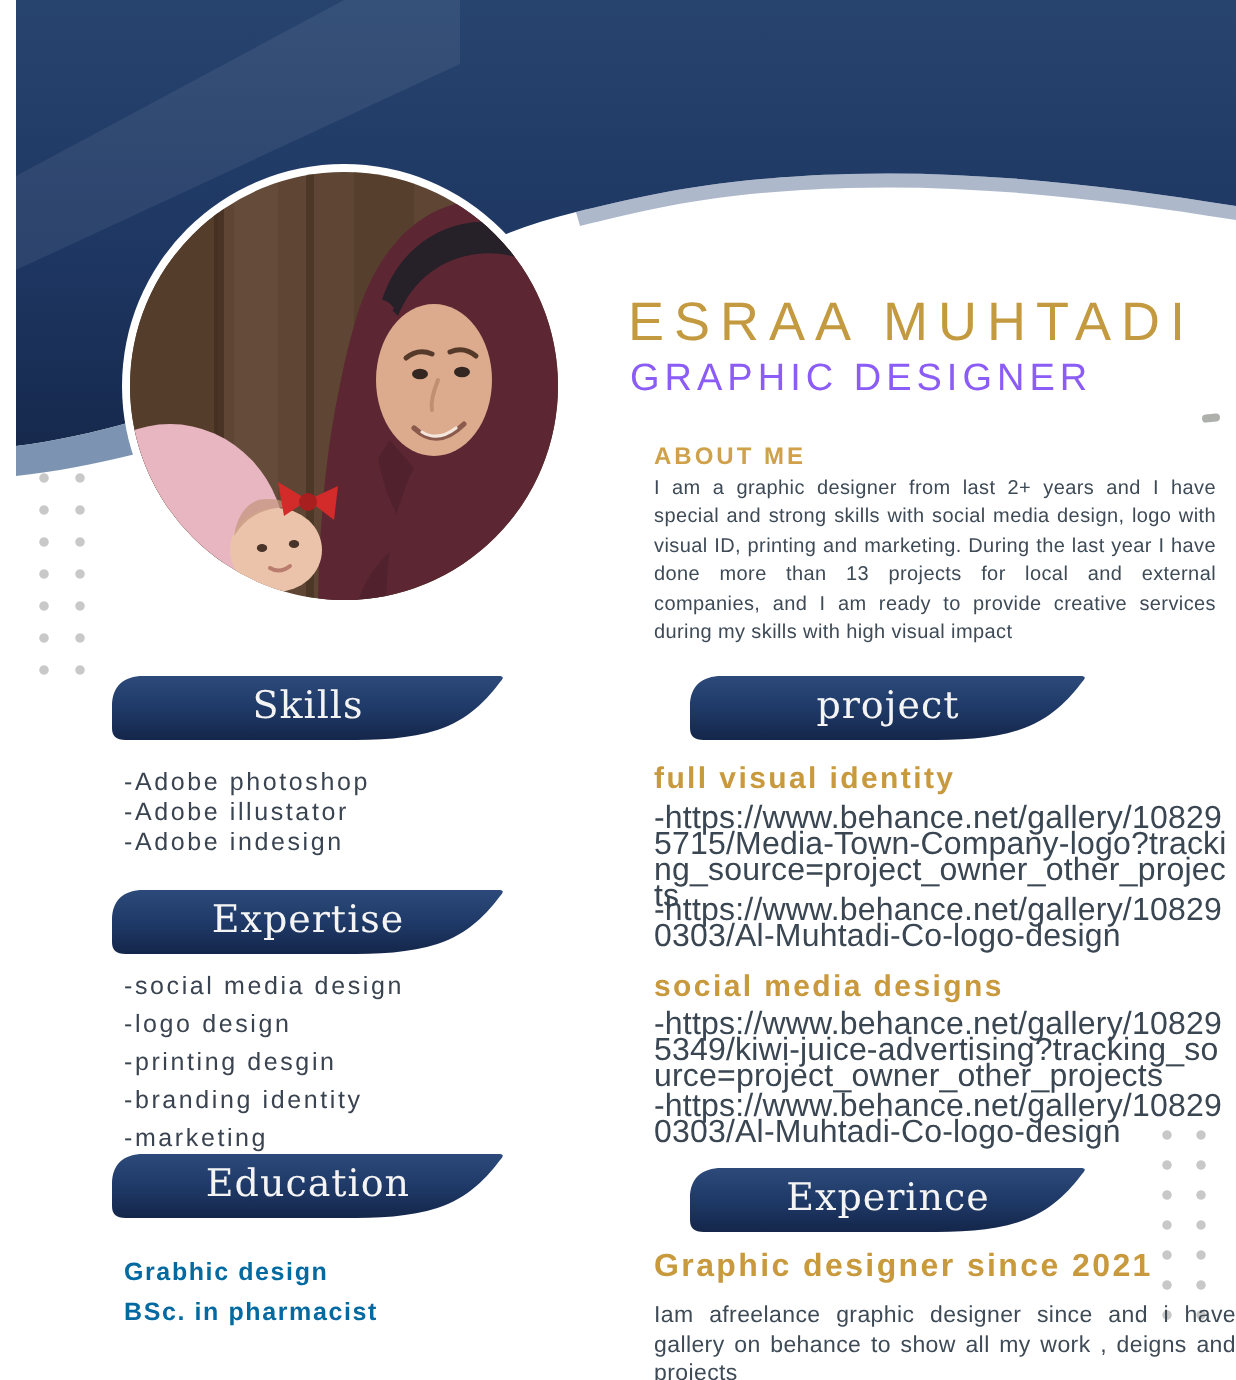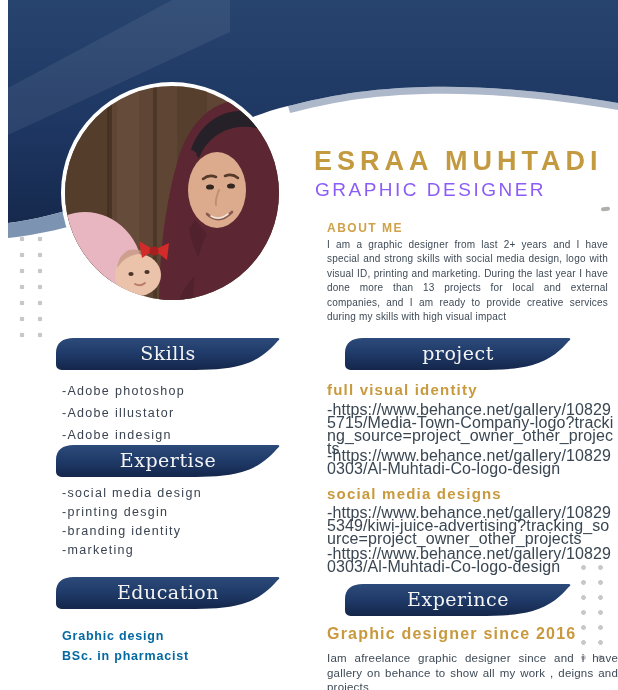--- a/index.html
+++ b/index.html
@@ -7,42 +7,42 @@
     position:relative;width:618px;height:690px;overflow:hidden;background:#ffffff;
     font-family:"Liberation Sans",sans-serif;
   }
   .hero{position:absolute;left:0;top:0;}
   .photo{position:absolute;left:57px;top:78px;}
   .dots{position:absolute;background-image:radial-gradient(circle,#c8c8c8 2.1px,rgba(200,200,200,0) 2.6px);}
   .dots-left{left:13px;top:231px;width:40px;height:112px;background-size:18px 16px;}
   .dots-right{left:575px;top:560px;width:38px;height:106px;background-size:17px 15px;}
   .dash{position:absolute;left:601px;top:207px;width:9px;height:4px;border-radius:2px;background:#6a6f66;opacity:.55;transform:rotate(-6deg);}
 
-  .name{position:absolute;left:314px;top:146px;margin:0;font-size:27px;font-weight:700;
+  .name{position:absolute;left:314px;top:146px;margin:0;font-size:27px;font-weight:400;
         letter-spacing:5px;color:#c49a40;white-space:nowrap;}
   .role{position:absolute;left:315px;top:179px;margin:0;font-size:19px;font-weight:400;
         letter-spacing:2.5px;color:#8b5cf6;white-space:nowrap;}
   .about-head{position:absolute;left:327px;top:221px;font-size:12px;font-weight:bold;
         letter-spacing:1.5px;color:#cfa14a;text-align:right;}
   .about-body{position:absolute;left:327px;top:238px;width:281px;margin:0;font-size:10px;
         line-height:14.4px;color:#3e4a56;text-align:justify;letter-spacing:.2px;}
 
-  .banner{position:absolute;height:32px;padding-left:28px;}
+  .banner{position:absolute;height:32px;}
   .banner svg{position:absolute;inset:0;width:100%;height:100%;}
   .banner-label{position:absolute;inset:0;display:flex;align-items:center;justify-content:center;
         font-family:"DejaVu Serif",serif;font-size:19px;color:#f4f4f4;letter-spacing:.5px;
         padding-bottom:2px;}
   .b-skills{left:56px;top:338px;width:196px;}
   .b-expertise{left:56px;top:445px;width:196px;}
   .b-education{left:56px;top:577px;width:196px;}
   .b-project{left:345px;top:338px;width:198px;text-align:right;}
   .b-experience{left:345px;top:584px;width:198px;text-align:center;}
 
   .list{position:absolute;display:flex;flex-direction:column;color:#3a4350;}
-  .l-skills{left:62px;top:384px;gap:8px;font-size:12.5px;letter-spacing:1.3px;justify-content:center;}
+  .l-skills{left:62px;top:384px;gap:1px;font-size:12.5px;letter-spacing:1.3px;justify-content:center;}
   .l-expertise{left:62px;top:486px;gap:5px;font-size:12.5px;letter-spacing:1.3px;}
   .l-education{left:62px;top:629px;gap:6px;font-size:12.5px;font-weight:bold;letter-spacing:.8px;color:#0369a1;}
   .list>div{line-height:14px;}
 
   .gold-sub{position:absolute;margin:0;font-size:15px;font-weight:bold;letter-spacing:1.2px;color:#c8993d;white-space:nowrap;}
   .g1{left:327px;top:381px;}
   .g2{left:327px;top:485px;}
   .g3{left:327px;top:625px;font-size:16px;}
   .linkblock{position:absolute;left:327px;width:289px;margin:0;font-size:16px;line-height:13px;
         color:#3a4652;word-break:break-all;letter-spacing:.1px;}
@@ -155,20 +155,21 @@
 
   <div class="banner b-expertise">
     <svg viewBox="0 0 200 32" preserveAspectRatio="none">
       <path d="M 16,0 H 197 C 200,0 200,1 198,3 C 192,11 182,22 166,27
                C 152,31.5 136,32 118,32 H 7 C 2,32 0,30 0,26 V 15 C 0,5 6,0 16,0 Z" fill="url(#banGrad)"></path>
     </svg>
     <span class="banner-label">Expertise</span>
   </div>
   <div class="list l-expertise">
     <div>-social media design</div>
+    <div>-logo design</div>
     <div>-printing desgin</div>
     <div>-branding identity</div>
     <div>-marketing</div>
   </div>
 
   <div class="banner b-education">
     <svg viewBox="0 0 200 32" preserveAspectRatio="none">
       <path d="M 16,0 H 197 C 200,0 200,1 198,3 C 192,11 182,22 166,27
                C 152,31.5 136,32 118,32 H 7 C 2,32 0,30 0,26 V 15 C 0,5 6,0 16,0 Z" fill="url(#banGrad)"></path>
     </svg>
@@ -195,16 +196,16 @@
   <p class="linkblock lk3">-https://www.behance.net/gallery/108295349/kiwi-juice-advertising?tracking_source=project_owner_other_projects</p>
   <p class="linkblock lk4">-https://www.behance.net/gallery/108290303/Al-Muhtadi-Co-logo-design</p>
 
   <div class="banner b-experience">
     <svg viewBox="0 0 200 32" preserveAspectRatio="none">
       <path d="M 16,0 H 197 C 200,0 200,1 198,3 C 192,11 182,22 166,27
                C 152,31.5 136,32 118,32 H 7 C 2,32 0,30 0,26 V 15 C 0,5 6,0 16,0 Z" fill="url(#banGrad)"></path>
     </svg>
     <span class="banner-label">Experince</span>
   </div>
-  <h3 class="gold-sub g3">Graphic designer since 2016</h3>
+  <h3 class="gold-sub g3">Graphic designer since 2021</h3>
   <p class="exp-body">Iam afreelance graphic designer since and i have gallery on behance to show all my work , deigns and projects</p>
 
 </div>
 
 </body></html>

